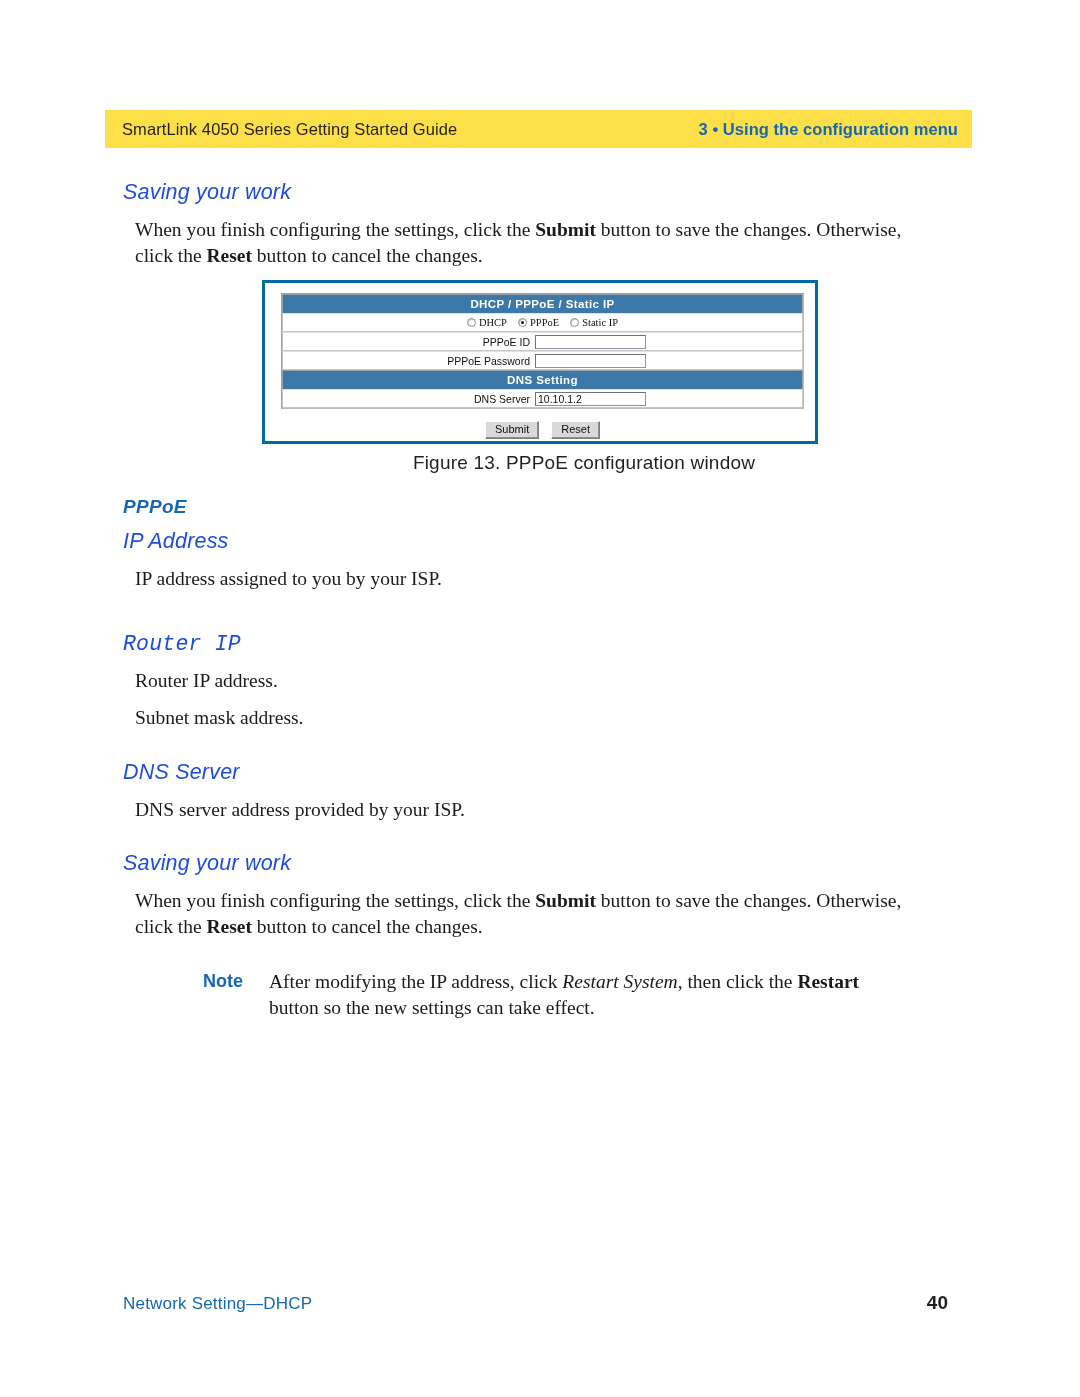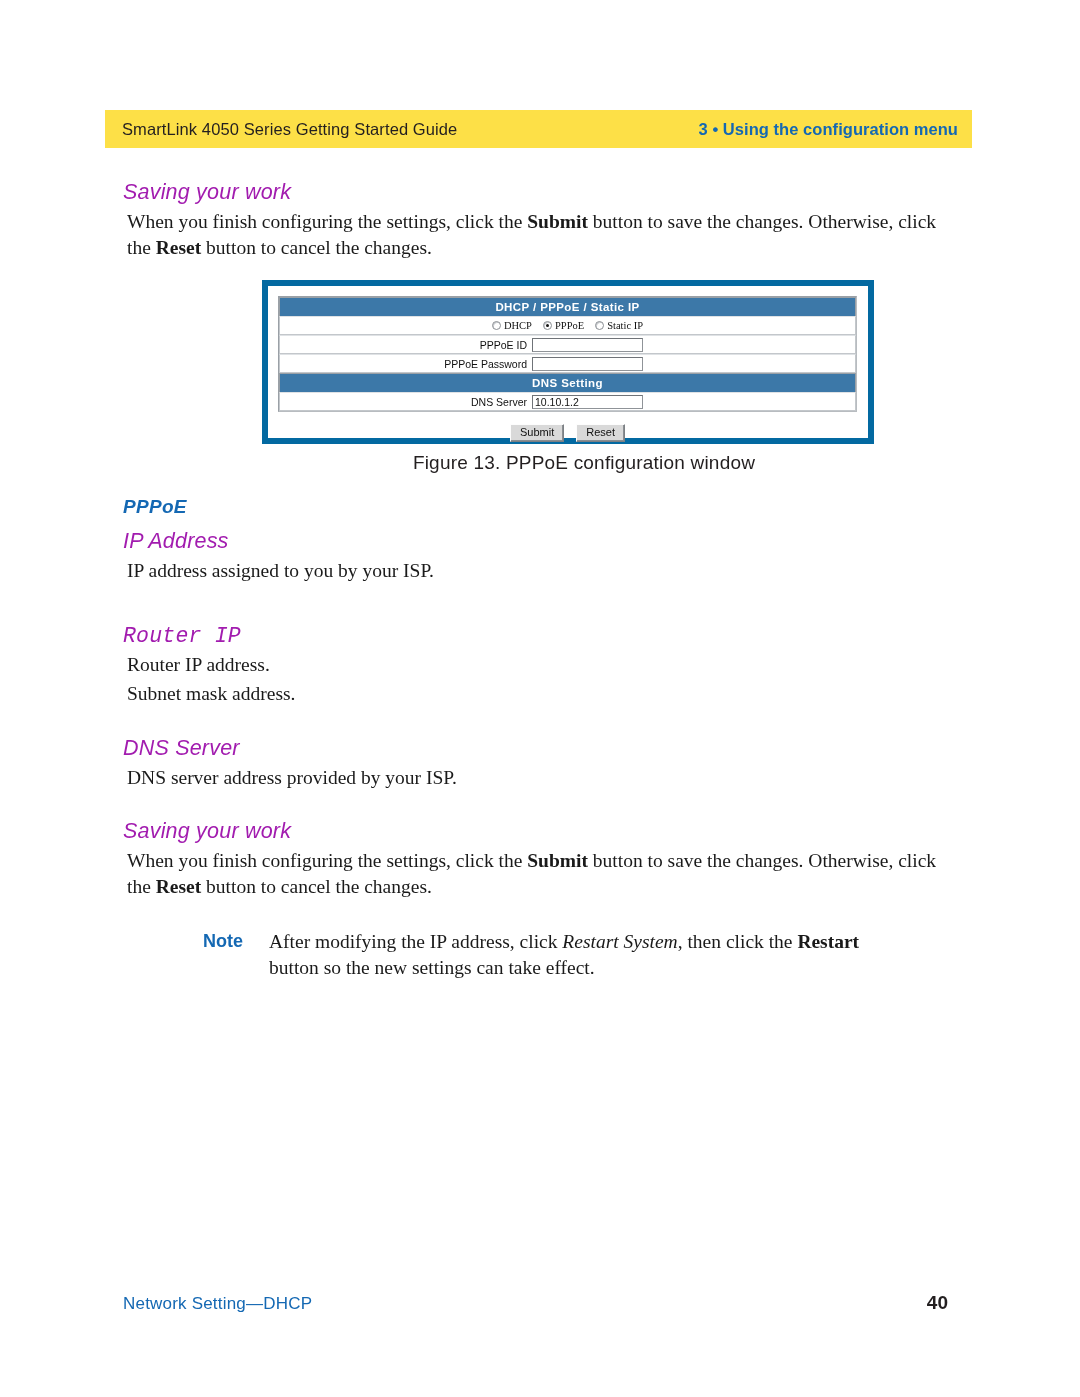--- a/index.html
+++ b/index.html
@@ -52,56 +52,56 @@
     left: 123px;
     top: 180px;
     width: 820px;
   }
 
   h2.sec-head {
     font-family: "Liberation Sans", sans-serif;
     font-style: italic;
     font-weight: normal;
     font-size: 21.5px;
-    color: #a21caf;
+    color: #1d4ed8;
     margin: 0 0 3px 0;
     letter-spacing: 0.2px;
   }
   h3.blue-head {
     font-family: "Liberation Sans", sans-serif;
     font-style: italic;
     font-weight: bold;
     font-size: 19px;
     color: #1468b3;
     margin: 0 0 4px 0;
     letter-spacing: 0.3px;
   }
   p.body {
     font-family: "Liberation Serif", serif;
     font-size: 19.5px;
     line-height: 25.5px;
-    margin: 4px;
+    margin: 12px;
     color: #1a1a1a;
     text-align: left;
   }
   p.body b { font-weight: bold; }
 
   
   .figure-wrap {
     position: absolute;
     left: 262px;
     top: 280px;
     width: 556px;
   }
   .shot {
-    border: 6px solid #0369a1;
-    background: #ffffff;
-    padding: 10px 11px 9px 10px;
-    box-sizing: border-box;
-    width: 612px;
+    border: 3px solid #0369a1;
+    background: #ffffff;
+    padding: 10px 11px 9px 16px;
+    box-sizing: border-box;
+    width: 556px;
     height: 164px;
   }
   .shot-inner {
     border: 1px solid #b8bcc0;
     border-top-color: #9aa0a6;
     border-left-color: #9aa0a6;
     box-sizing: border-box;
   }
   .bar {
     background: #3c78a8;

